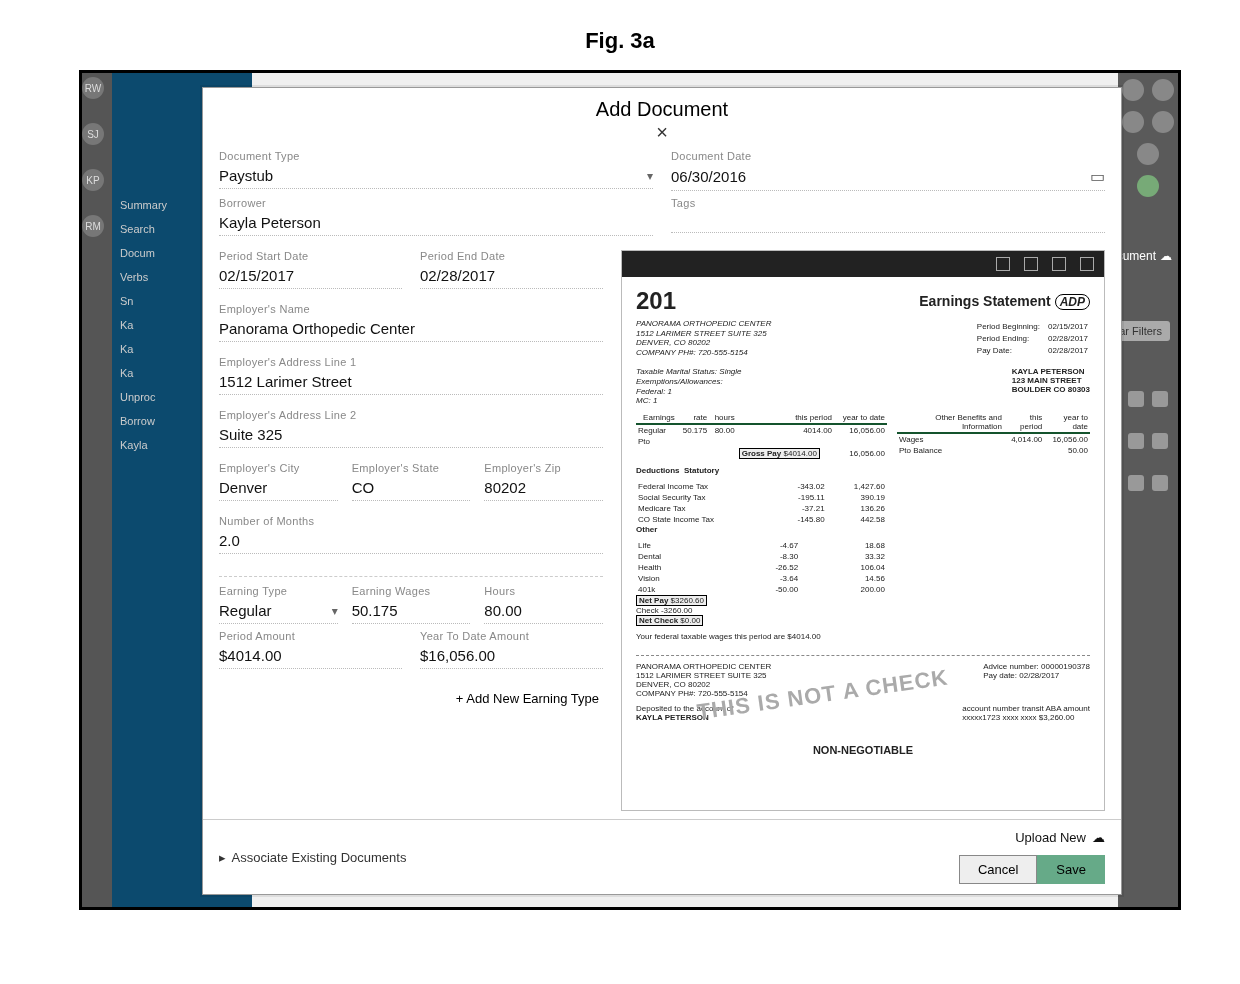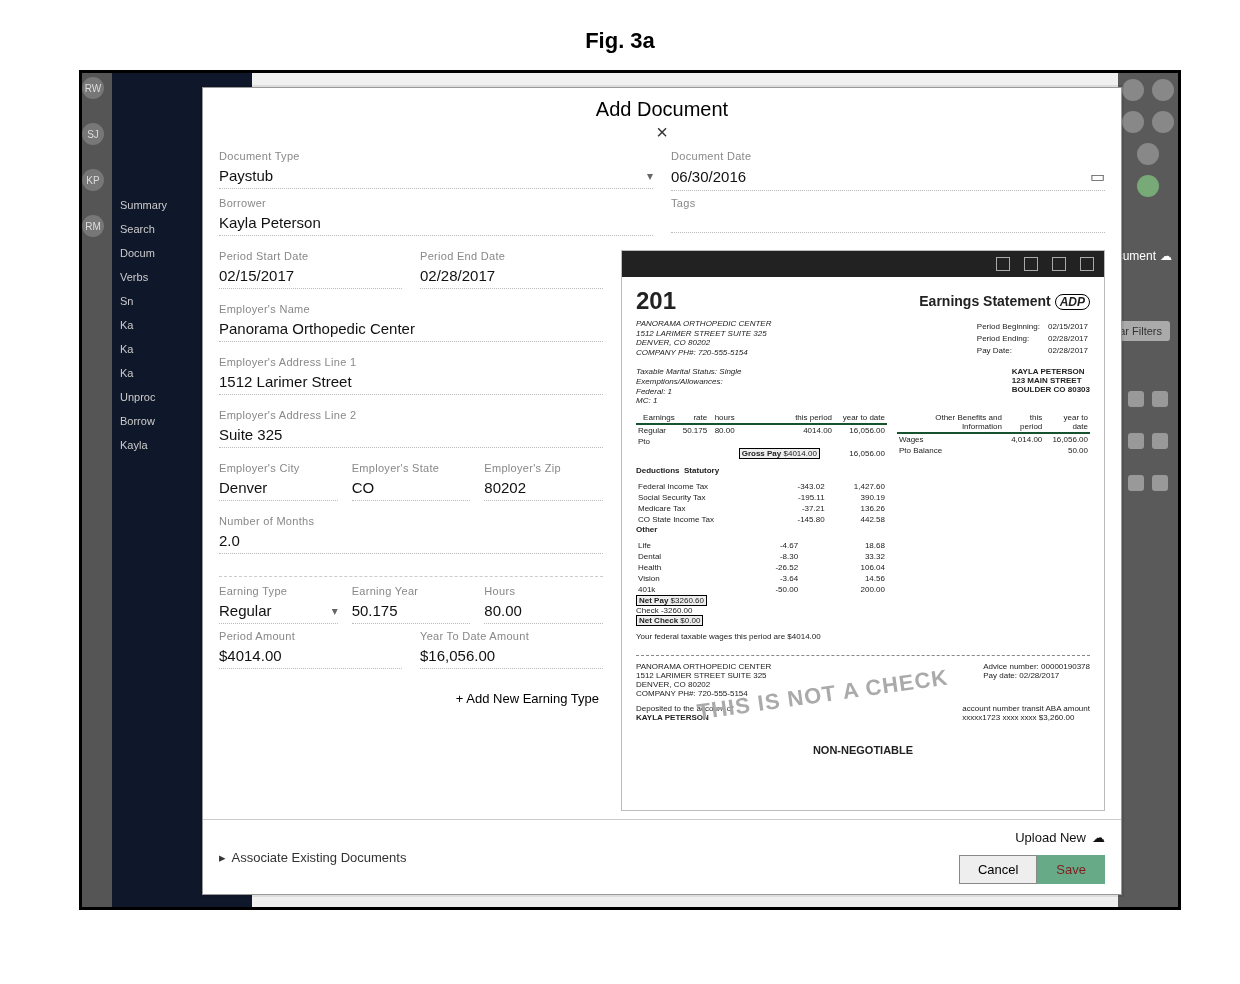--- a/index.html
+++ b/index.html
@@ -2,21 +2,21 @@
 <html><head>
 <meta charset="utf-8">
 <style>
 * { box-sizing: border-box; margin: 0; padding: 0; font-family: Arial, Helvetica, sans-serif; }
 body { width: 1240px; height: 984px; background: #fff; position: relative; overflow: hidden; }
 .figlabel { text-align: center; font-weight: bold; font-size: 22px; margin-top: 28px; }
 .callout-301 { position: absolute; left: 545px; top: 92px; font-size: 24px; font-weight: bold; }
 .frame { position: absolute; left: 79px; top: 70px; width: 1102px; height: 840px; border: 3px solid #000; background: #f0f0f0; overflow: hidden; }
 .leftbar { position: absolute; left: 0; top: 0; width: 42px; height: 100%; background: #555; display: flex; flex-direction: column; align-items: flex-start; padding-top: 4px; gap: 24px; }
 .avatar { width: 22px; height: 22px; border-radius: 50%; background: #777; color: #ddd; font-size: 10px; display: flex; align-items: center; justify-content: center; }
-.bgnav { position: absolute; left: 30px; top: 0; width: 140px; height: 100%; background: #0f172a; color: #ccc; font-size: 11px; padding-top: 120px; }
+.bgnav { position: absolute; left: 30px; top: 0; width: 140px; height: 100%; background: #0c4a6e; color: #ccc; font-size: 11px; padding-top: 120px; }
 .bgnav div { padding: 6px 8px; }
 .rtstrip { position: absolute; right: 0; top: 0; width: 60px; height: 100%; background: #5a5a5a; display: flex; flex-direction: column; align-items: center; padding-top: 6px; gap: 10px; }
 .rtic { width: 22px; height: 22px; border-radius: 50%; background: #888; }
 .rtpair { display:flex; gap:8px; }
 .newdoc { position: absolute; right: 6px; top: 176px; color: #fff; font-size: 12px; display: flex; align-items: center; gap: 4px; }
 .clearfilt { position:absolute; right:8px; top:248px; background:#aaa; color:#333; font-size:11px; padding:4px 8px; border-radius:3px; }
 .pencils { position:absolute; right:10px; top:318px; display:flex; flex-direction:column; gap:26px; }
 .penpair { display:flex; gap:8px; }
 .penic { width:16px; height:16px; background:#999; border-radius:3px; }
 .modal { position: absolute; left: 120px; top: 14px; width: 920px; height: 808px; background: #fff; border: 1px solid #999; box-shadow: 0 0 0 2px rgba(0,0,0,.08); display: flex; flex-direction: column; }
@@ -63,21 +63,21 @@
 .stub { margin-top:14px; border-top:1px dashed #888; padding-top:6px; position:relative;}
 .notcheck { position:absolute; left:60px; top:26px; font-size:22px; color:#aaa; transform:rotate(-8deg); letter-spacing:1px; font-weight:bold;}
 .nonneg { text-align:center; font-weight:bold; margin-top:22px; font-size:11px;}
 .stubrow{ display:flex; justify-content:space-between;}
 .footer { border-top: 1px solid #ccc; padding: 10px 16px; display: flex; justify-content: space-between; align-items: center; }
 .assoc { font-size: 13px; color: #333; display: flex; align-items: center; gap: 6px; cursor: pointer; }
 .upload { font-size: 13px; color: #111; display: flex; align-items: center; gap: 6px; cursor: pointer; }
 .footer-right { display:flex; flex-direction:column; align-items:flex-end; gap:10px;}
 .btns { display: flex; gap: 0; }
 .btn { padding: 6px 18px; font-size: 13px; border: 1px solid #888; background: #eee; cursor: pointer; }
-.btn.primary { background: #6a8; color: #7f1d1d; border-color: #6a8; }
+.btn.primary { background: #6a8; color: #000000; border-color: #6a8; }
 .tagsfield .fval{ color:#aaa; }
 .scr::-webkit-scrollbar{width:8px;} .scr::-webkit-scrollbar-thumb{background:#bbb;}
 </style>
 </head>
 <body>
 
 <div class="figlabel">Fig. 3a</div>
 <div class="callout-301">301</div>
 
 <div class="frame">
@@ -210,21 +210,21 @@
             <span class="fval">2.0</span>
           </div>
 
         <div class="earnblk">
           <div class="row3">
             <div class="field select">
                 <span class="flabel">Earning Type</span>
                 <span class="fval">Regular</span>
               </div>
             <div class="field">
-                <span class="flabel">Earning Year</span>
+                <span class="flabel">Earning Wages</span>
                 <span class="fval">50.175</span>
               </div>
             <div class="field">
                 <span class="flabel">Hours</span>
                 <span class="fval">80.00</span>
               </div>
           </div>
           <div class="row2">
             <div class="field">
                 <span class="flabel">Period Amount</span>

